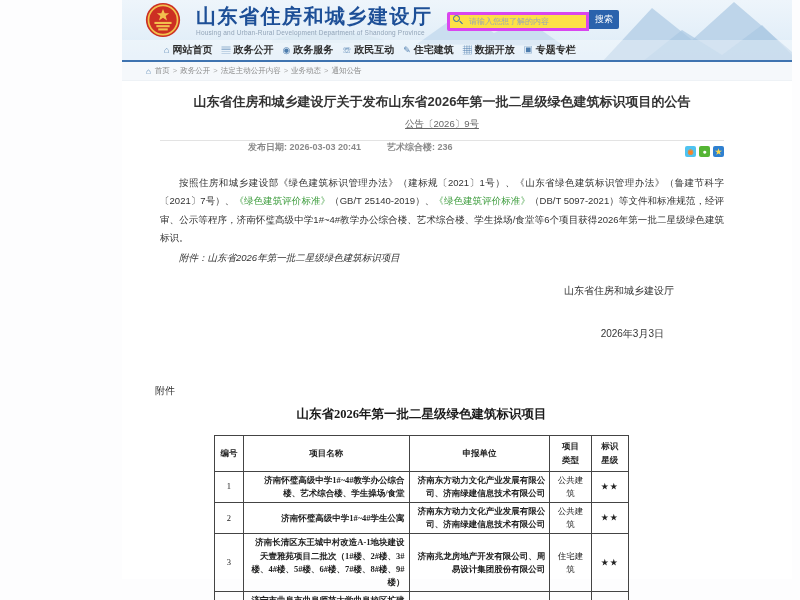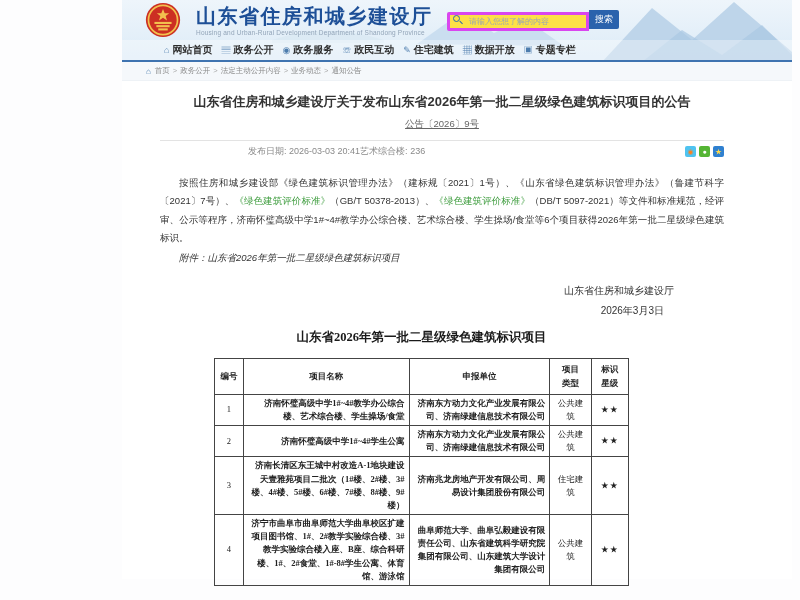--- a/index.html
+++ b/index.html
@@ -43,22 +43,22 @@
   .bc-item { cursor:pointer; }
   .bc-sep { color:#aaa; }
 
   
   .content { position:relative; background:#fff; height:498px; }
   .inner { padding:0 68px 0 38px; }
   .article-title { text-align:center; font-size:13px; font-weight:bold; color:#333;
     line-height:1.45; padding-top:12px; }
   .doc-number { text-align:center; font-size:9.5px; color:#666; margin-top:6px;text-decoration:underline; }
   .divider { border-top:1px solid #e3e3e3; margin-top:9px; }
-  .meta-row { position:relative; height:22px; display:flex; align-items:center;
-    padding-left:88px; font-size:9px; color:#8a8a8a; }
+  .meta-row { position:relative; height:22px; display:flex; 
+    padding-left:88px; gap:26px; font-size:9px; color:#8a8a8a;font-weight:bold; }
   .share { position:absolute; right:0; top:5px; display:flex; gap:3px; }
   .share-ic { width:11px; height:11px; border-radius:2px; display:flex; align-items:center;
     justify-content:center; font-size:7px; line-height:1; cursor:pointer; }
   .body-text { margin-top:11px; font-size:9.5px; color:#333; line-height:1.95;
     text-align:justify; }
   .body-text p { text-indent:2em; }
   .green { color:#3f9d3f; cursor:pointer; }
   .attach-line { margin-top:1px;font-style:italic; }
   .sign-block { margin-top:14px; text-align:right; padding-right:50px; font-size:10px;
     color:#333; line-height:2; }
@@ -175,32 +175,33 @@
             <span>236</span>
           </span>
           <span class="share" id="share-icons">
               <span class="share-ic" style="background: rgb(79, 195, 240); color: rgb(255, 127, 30);">◉</span>
               <span class="share-ic" style="background: rgb(85, 181, 52); color: rgb(255, 255, 255);">●</span>
               <span class="share-ic" style="background: rgb(47, 128, 208); color: rgb(255, 217, 74);">★</span>
             </span>
         </div>
 
         <div class="body-text">
-          <p id="para-1"><span>按照住房和城乡建设部《绿色建筑标识管理办法》（建标规〔2021〕1号）、《山东省绿色建筑标识管理办法》（鲁建节科字〔2021〕7号）、</span><span class="green">《绿色建筑评价标准》</span><span>（GB/T 50378-2013）、</span><span class="green">《绿色建筑评价标准》</span><span>（DB/T 5097-2021）等文件和标准规范，经评审、公示等程序，济南怀璧高级中学1#~4#教学办公综合楼、艺术综合楼、学生操场/食堂等6个项目获得2026年第一批二星级绿色建筑标识。</span></p>
+          <p id="para-1"><span>按照住房和城乡建设部《绿色建筑标识管理办法》（建标规〔2021〕1号）、《山东省绿色建筑标识管理办法》（鲁建节科字〔2021〕7号）、</span><span class="green">《绿色建筑评价标准》</span><span>（GB/T 25140-2019）、</span><span class="green">《绿色建筑评价标准》</span><span>（DB/T 5097-2021）等文件和标准规范，经评审、公示等程序，济南怀璧高级中学1#~4#教学办公综合楼、艺术综合楼、学生操场/食堂等6个项目获得2026年第一批二星级绿色建筑标识。</span></p>
           <p class="attach-line">
             <span>附件：山东省2026年第一批二星级绿色建筑标识项目</span>
           </p>
         </div>
 
         <div class="sign-block">
           <div>山东省住房和城乡建设厅</div>
-          <div style="padding-right:10px;">2026年3月3日</div>
-        </div>
-      </div>
-
+          <div style="padding-right:10px;margin-top:23px;">2026年3月3日</div>
+        </div>
+      </div>
+
+      <div class="attach-label">附件</div>
 
       <div class="table-wrap">
         <div class="table-title">山东省2026年第一批二星级绿色建筑标识项目</div>
         <table>
           <colgroup>
             <col style="width:7%">
               <col style="width:40%">
               <col style="width:34%">
             <col style="width:10%">
               <col style="width:9%">

